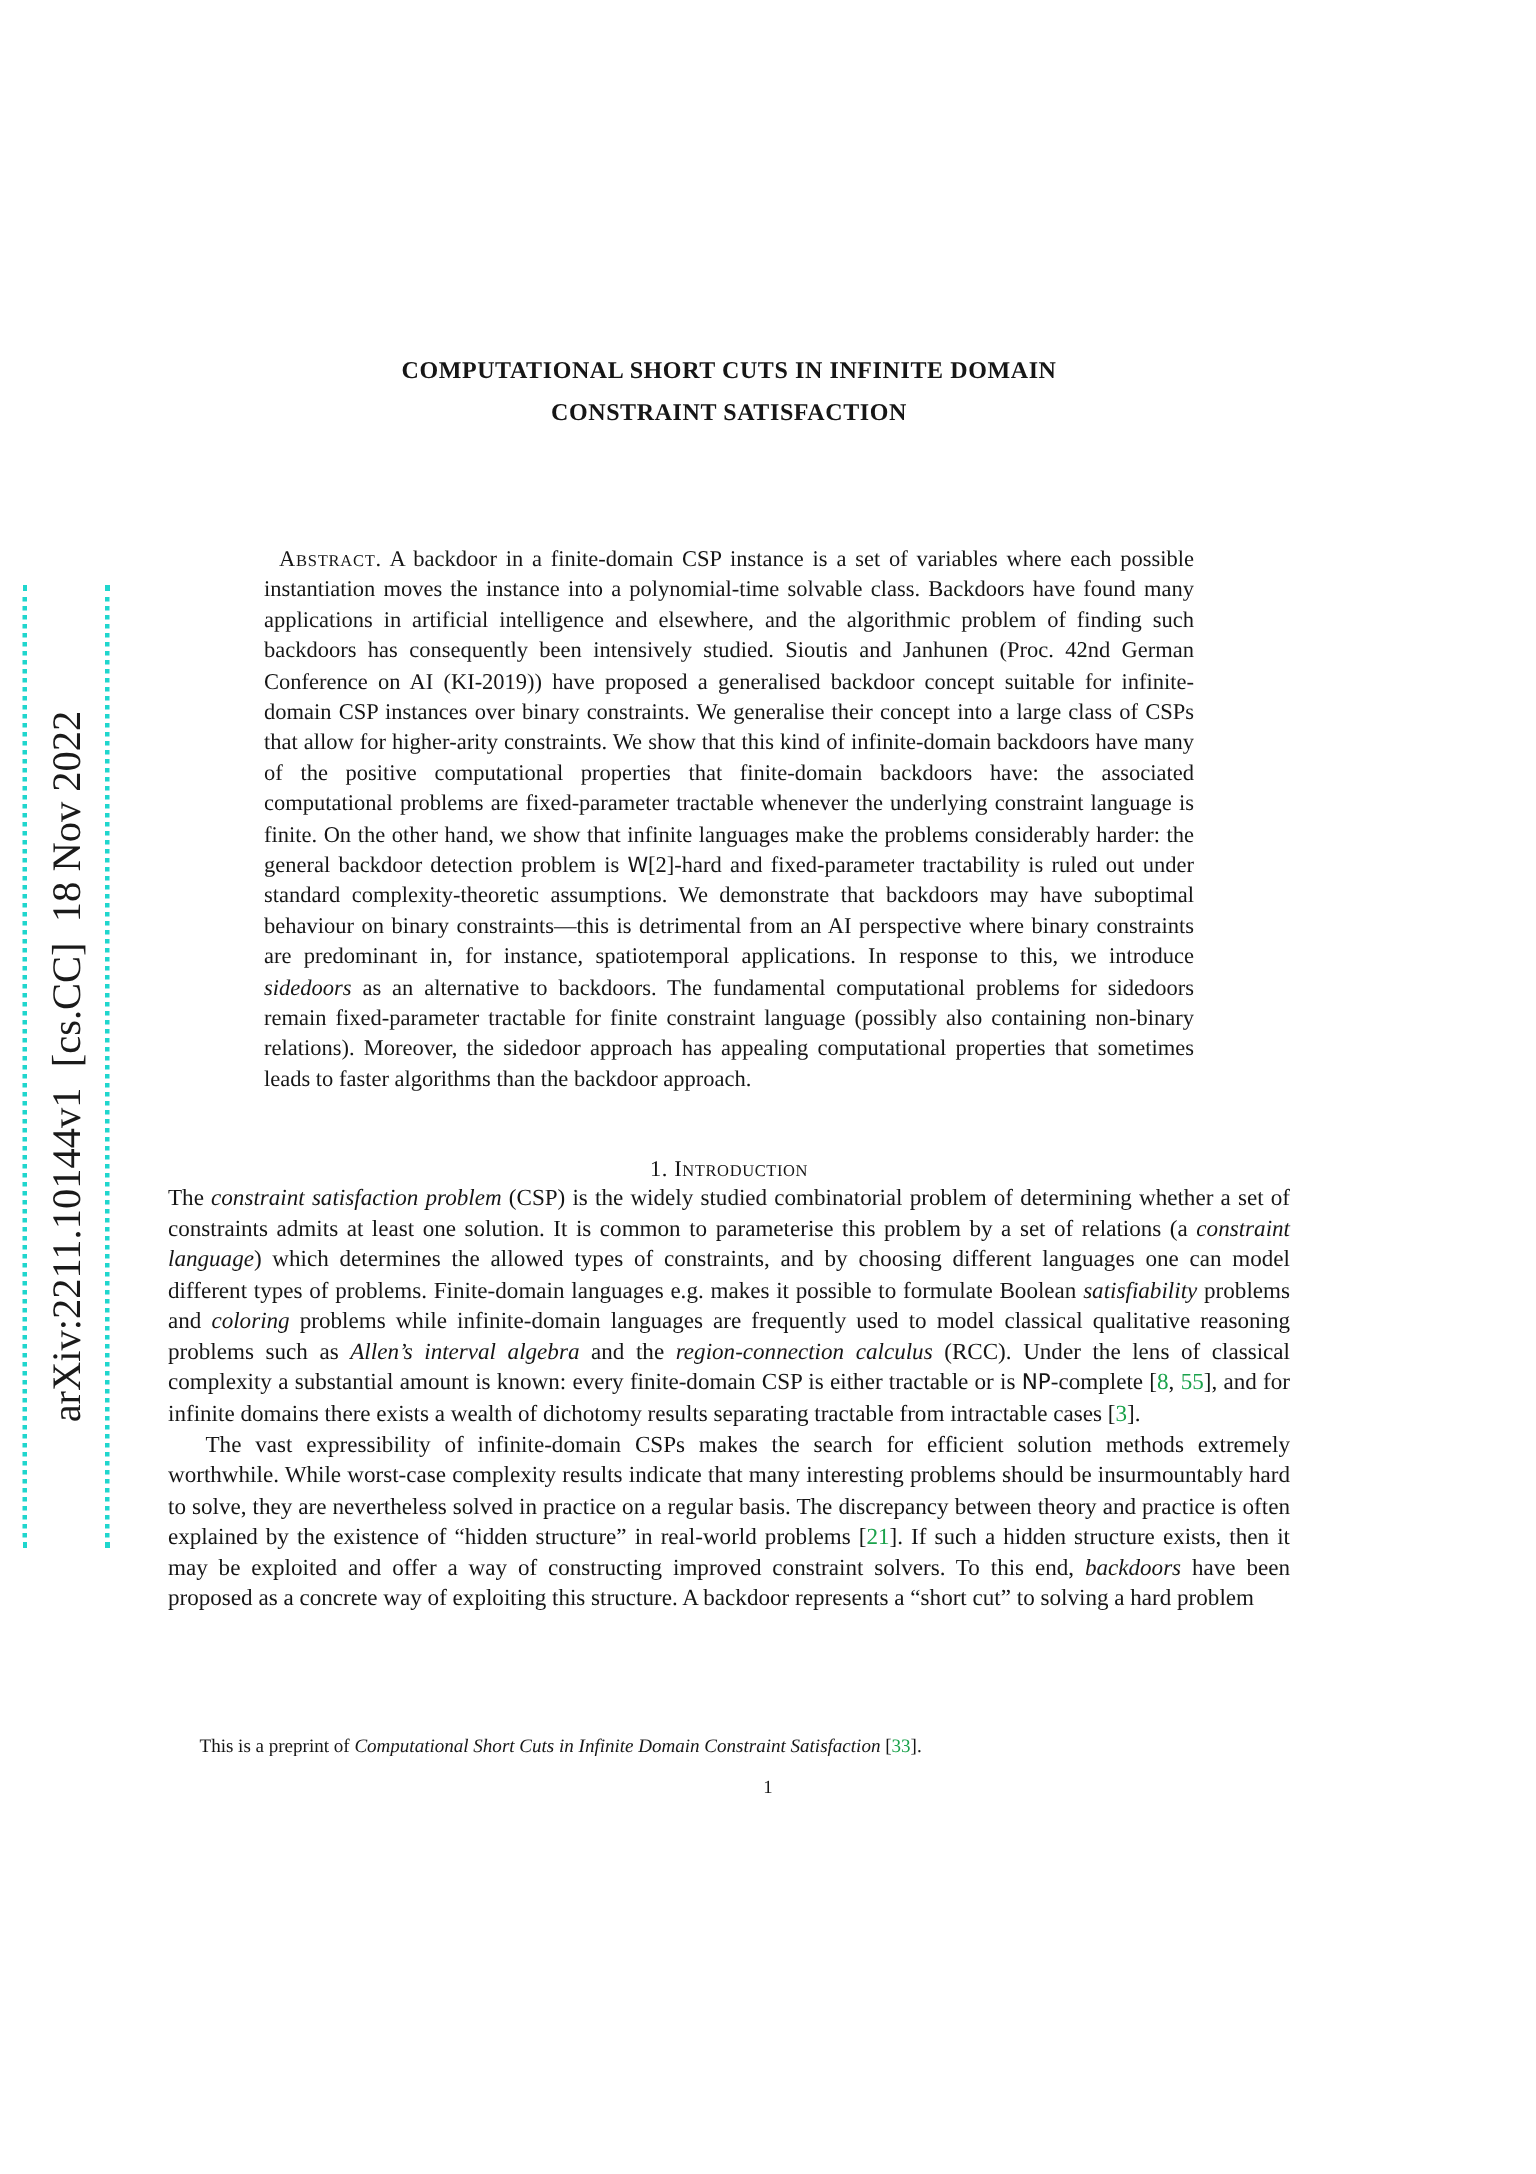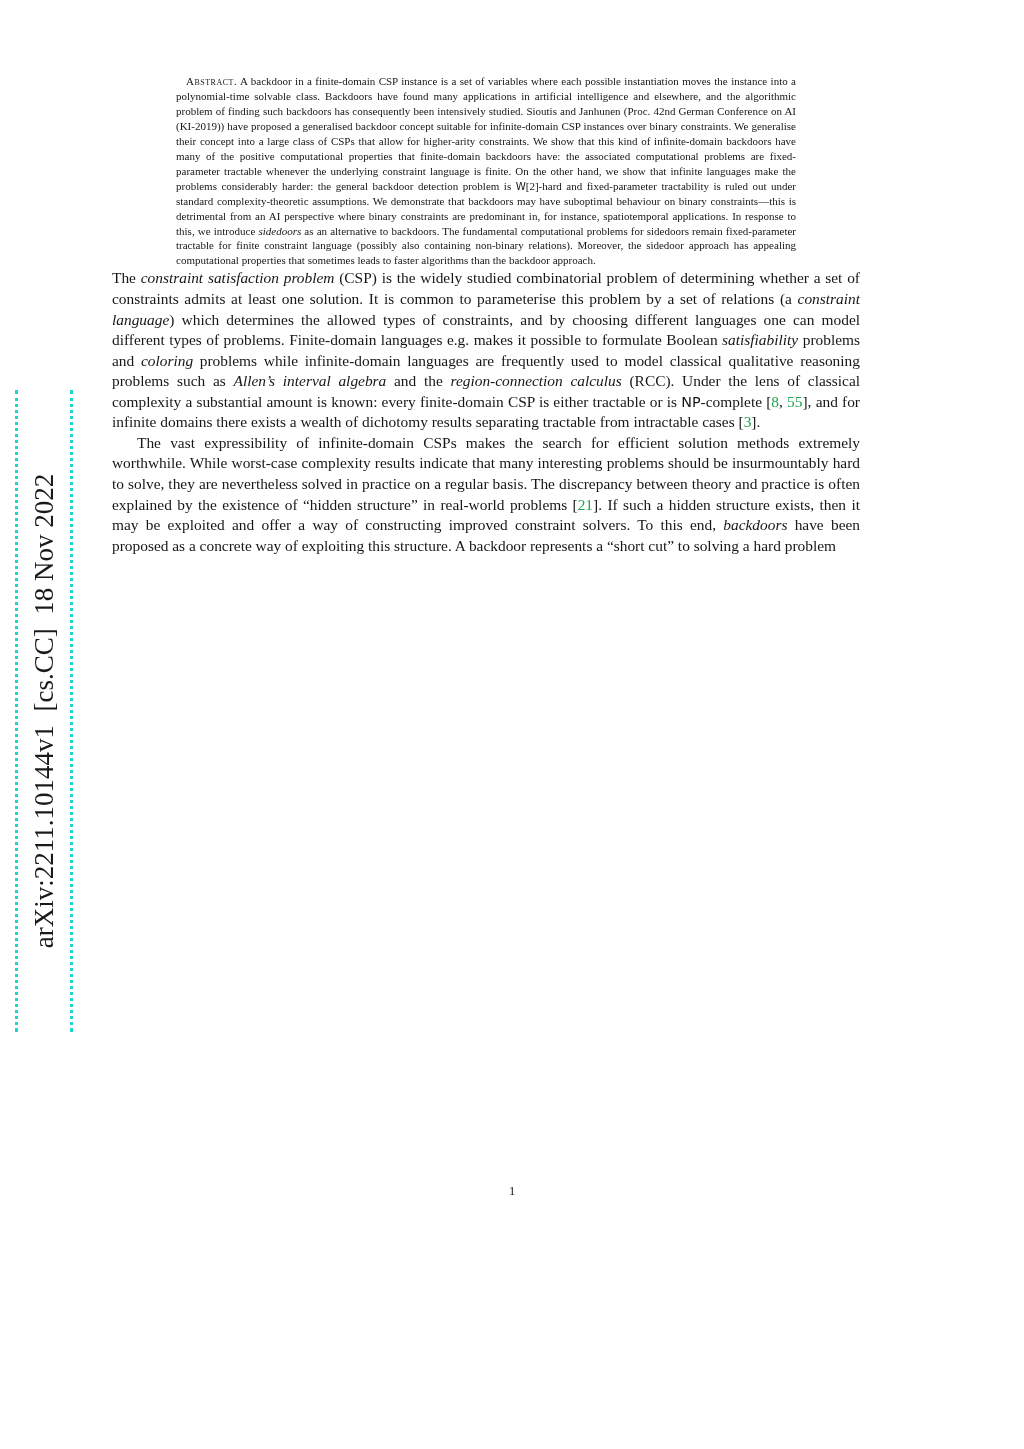--- a/index.html
+++ b/index.html
@@ -28,21 +28,21 @@
     line-height: 1.72;
   }
   .authors {
     margin-top: 27px;
     text-align: center;
     font-size: 11.6px;
     letter-spacing: 0.7px;
   }
   .abstract {
     margin: 74px 64px 0 64px;
-    font-size: 11px;
+    font-size: 15px;
     line-height: 1.36;
     text-align: justify;
   }
   .abstract p { text-indent: 10px; }
   .sc { font-variant: small-caps; letter-spacing: 0.5px; }
   .section-heading {
     margin-top: 42px;
     text-align: center;
     font-size: 15px;
     font-weight: normal;
@@ -97,28 +97,34 @@
 <body>
 
 <div class="page">
 
   <div class="stamp">
     <span>arXiv:2211.10144v1&nbsp;&nbsp;[cs.CC]&nbsp;&nbsp;18 Nov 2022</span>
   </div>
 
   <div class="content">
 
+    <div class="title">
+      <div>COMPUTATIONAL SHORT CUTS IN INFINITE DOMAIN</div>
+      <div>CONSTRAINT SATISFACTION</div>
+    </div>
 
 
     <div class="abstract">
       <p><span class="sc">Abstract.</span><span><span> A backdoor in a finite-domain CSP instance is a set of variables where each possible instantiation moves the instance into a polynomial-time solvable class. Backdoors have found many applications in artificial intelligence and elsewhere, and the algorithmic problem of finding such backdoors has consequently been intensively studied. Sioutis and Janhunen (Proc. 42nd German Conference on AI (KI-2019)) have proposed a generalised backdoor concept suitable for infinite-domain CSP instances over binary constraints. We generalise their concept into a large class of CSPs that allow for higher-arity constraints. We show that this kind of infinite-domain backdoors have many of the positive computational properties that finite-domain backdoors have: the associated computational problems are fixed-parameter tractable whenever the underlying constraint language is finite. On the other hand, we show that infinite languages make the problems considerably harder: the general backdoor detection problem is </span><span class="sf">W</span><span>[2]-hard and fixed-parameter tractability is ruled out under standard complexity-theoretic assumptions. We demonstrate that backdoors may have suboptimal behaviour on binary constraints—this is detrimental from an AI perspective where binary constraints are predominant in, for instance, spatiotemporal applications. In response to this, we introduce </span><span class="it">sidedoors</span><span> as an alternative to backdoors. The fundamental computational problems for sidedoors remain fixed-parameter tractable for finite constraint language (possibly also containing non-binary relations). Moreover, the sidedoor approach has appealing computational properties that sometimes leads to faster algorithms than the backdoor approach.</span></span></p>
     </div>
 
+    <h2 class="section-heading">1. Introduction</h2>
 
     <p class="body first"><span>The </span><span class="it">constraint satisfaction problem</span><span> (CSP) is the widely studied combinatorial problem of determining whether a set of constraints admits at least one solution. It is common to parameterise this problem by a set of relations (a </span><span class="it">constraint language</span><span>) which determines the allowed types of constraints, and by choosing different languages one can model different types of problems. Finite-domain languages e.g. makes it possible to formulate Boolean </span><span class="it">satisfiability</span><span> problems and </span><span class="it">coloring</span><span> problems while infinite-domain languages are frequently used to model classical qualitative reasoning problems such as </span><span class="it">Allen’s interval algebra</span><span> and the </span><span class="it">region-connection calculus</span><span> (RCC). Under the lens of classical complexity a substantial amount is known: every finite-domain CSP is either tractable or is </span><span class="sf">NP</span><span>-complete [</span><span class="cite">8</span><span>, </span><span class="cite">55</span><span>], and for infinite domains there exists a wealth of dichotomy results separating tractable from intractable cases [</span><span class="cite">3</span><span>].</span></p>
     <p class="body indent"><span>The vast expressibility of infinite-domain CSPs makes the search for efficient solution methods extremely worthwhile. While worst-case complexity results indicate that many interesting problems should be insurmountably hard to solve, they are nevertheless solved in practice on a regular basis. The discrepancy between theory and practice is often explained by the existence of “hidden structure” in real-world problems [</span><span class="cite">21</span><span>]. If such a hidden structure exists, then it may be exploited and offer a way of constructing improved constraint solvers. To this end, </span><span class="it">backdoors</span><span> have been proposed as a concrete way of exploiting this structure. A backdoor represents a “short cut” to solving a hard problem</span></p>
 
   </div>
 
+  <div class="footnote"><span>This is a preprint of </span><span class="it">Computational Short Cuts in Infinite Domain Constraint Satisfaction</span><span> [</span><span class="cite">33</span><span>].</span></div>
 
   <div class="pageno">1</div>
 
 </div>
 
 </body></html>

